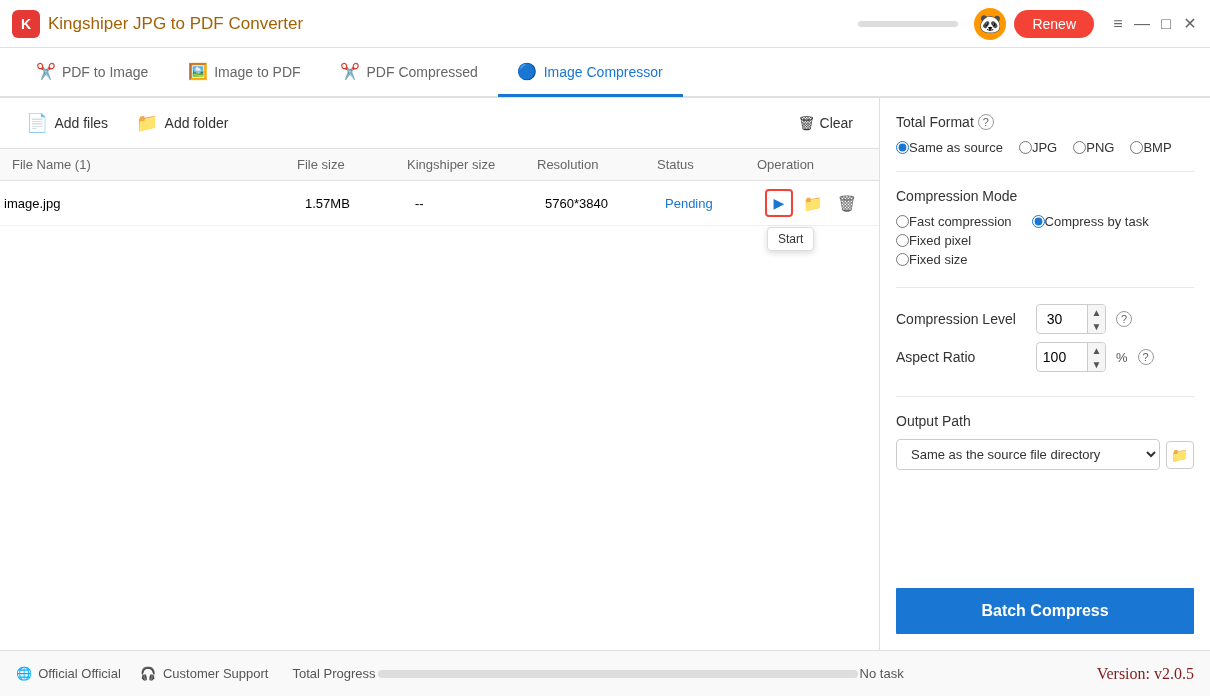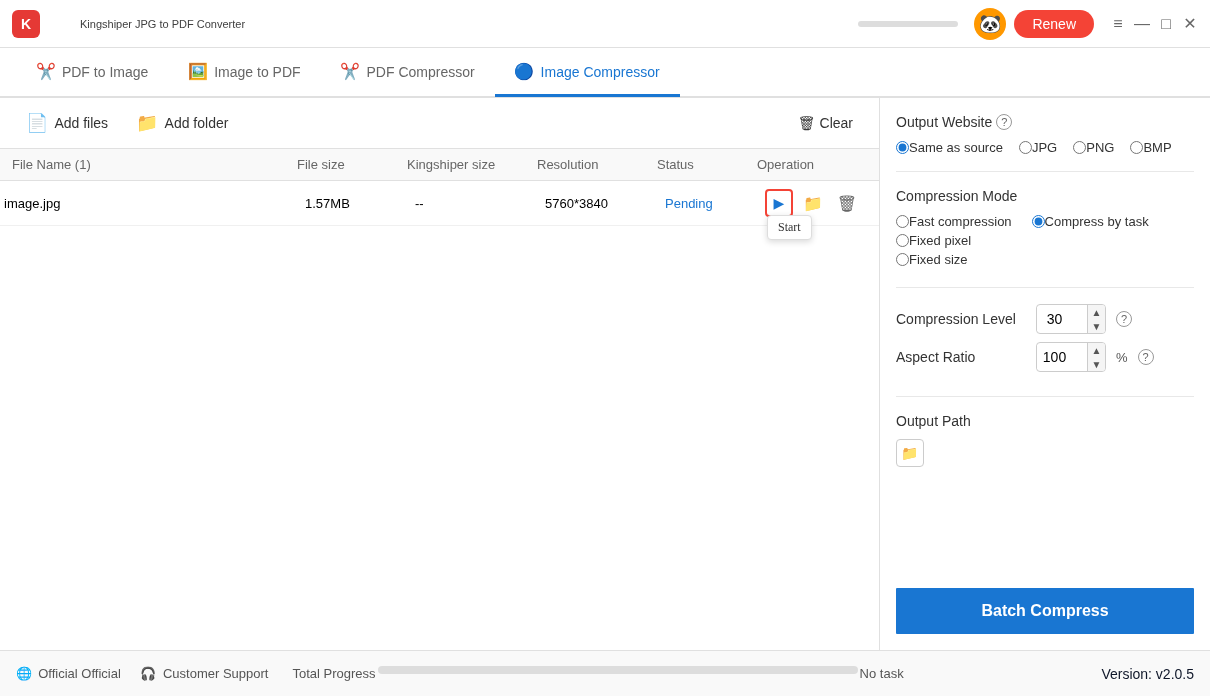--- a/index.html
+++ b/index.html
@@ -6,21 +6,21 @@
     body { width: 1210px; height: 696px; background: #f0f0f0; overflow: hidden; }
 
     
     .titlebar {
       display: flex; align-items: center; height: 48px;
       background: #fff; border-bottom: 1px solid #e0e0e0;
       padding: 0 12px; gap: 8px;
     }
     .titlebar-icon { width: 28px; height: 28px; background: #e53935; border-radius: 6px; display: flex; align-items: center; justify-content: center; }
     .titlebar-icon span { color: #fff; font-size: 14px; font-weight: bold; }
-    .titlebar-title { font-size: 11px; color: #404040; flex: 1; margin-left: 32px; }
+    .titlebar-title { font-size: 17px; color: #a16207; flex: 1; }
     .titlebar-progress { width: 100px; height: 6px; background: #ddd; border-radius: 3px; margin-right: 8px; }
     .titlebar-avatar { width: 32px; height: 32px; border-radius: 50%; background: #ff9800; display: flex; align-items: center; justify-content: center; font-size: 18px; }
     .renew-btn {
       background: #f44336; color: #fff; border: none; border-radius: 20px;
       padding: 6px 18px; font-size: 14px; cursor: pointer; display: flex; align-items: center; gap: 4px;
     }
     .titlebar-controls { display: flex; gap: 8px; margin-left: 8px; }
     .titlebar-controls span { width: 16px; height: 16px; display: flex; align-items: center; justify-content: center; color: #666; cursor: pointer; font-size: 16px; }
 
     
@@ -83,39 +83,39 @@
       border-radius: 4px; background: none; cursor: pointer;
       display: flex; align-items: center; justify-content: center;
       color: #1976d2; font-size: 14px; position: relative;
     }
     .op-btn.play { color: #1976d2; }
     .op-btn-folder { width: 28px; height: 28px; border: none; background: none; cursor: pointer; color: #666; font-size: 16px; }
     .op-btn-trash { width: 28px; height: 28px; border: none; background: none; cursor: pointer; color: #666; font-size: 16px; }
 
     
     .tooltip {
-      position: absolute; top: 24px; left: 0;
+      position: absolute; top: 36px; left: 0;
       background: #fff; border: 1px solid #ddd; border-radius: 4px;
       padding: 4px 10px; font-size: 12px; color: #333;
-      box-shadow: 0 2px 6px rgba(0,0,0,0.15); white-space: nowrap; z-index: 10; font-family: Liberation Serif, serif;
+      box-shadow: 0 2px 6px rgba(0,0,0,0.15); white-space: nowrap; z-index: 10;
     }
 
     
     .footer {
       height: 46px; background: #f9f9f9; border-top: 1px solid #e0e0e0;
       display: flex; align-items: center; justify-content: space-between;
       padding: 0 16px;
     }
     .footer-left { display: flex; align-items: center; gap: 24px; }
     .footer-links { display: flex; gap: 20px; }
     .footer-link { display: flex; align-items: center; gap: 6px; font-size: 13px; color: #555; cursor: pointer; text-decoration: none; }
-    .progress-area { display: flex; align-items: flex-start; gap: 2px; font-size: 13px; color: #555; }
+    .progress-area { display: flex; align-items: center; gap: 2px; font-size: 13px; color: #555; }
     .progress-bar { width: 480px; height: 8px; background: #ddd; border-radius: 4px; overflow: hidden; }
     .progress-fill { height: 100%; background: #1976d2; border-radius: 4px; }
-    .version-text { font-size: 14px; color: #0f172a; }
+    .version-text { font-size: 16px; color: #7f1d1d; font-family: Liberation Serif, serif; }
 
     
     .right-panel { width: 330px; background: #fff; padding: 16px; display: flex; flex-direction: column; gap: 16px; overflow-y: auto; }
 
     .section-title { font-size: 14px; color: #333; font-weight: 500; margin-bottom: 10px; display: flex; align-items: center; gap: 4px; }
     .help-icon { width: 16px; height: 16px; border-radius: 50%; border: 1px solid #999; display: inline-flex; align-items: center; justify-content: center; font-size: 11px; color: #666; cursor: pointer; }
     .radio-row { display: flex; align-items: center; }
     .radio-row-inline { display: flex; align-items: center; gap: 16px; flex-wrap: wrap; }
     .radio-label { font-size: 13px; color: #333; }
 
@@ -169,21 +169,21 @@
   <div class="nav-tab">
     <span class="nav-tab-icon">✂️</span>
     <span>PDF to Image</span>
   </div>
   <div class="nav-tab">
     <span class="nav-tab-icon">🖼️</span>
     <span>Image to PDF</span>
   </div>
   <div class="nav-tab">
     <span class="nav-tab-icon">✂️</span>
-    <span>PDF Compressor</span>
+    <span>PDF Compressed</span>
   </div>
   <div class="nav-tab active">
     <span class="nav-tab-icon">🔵</span>
     <span>Image Compressor</span>
   </div>
 </div>
 
 <div class="main">
 
   <div class="left-panel">
@@ -229,21 +229,21 @@
         </div>
       </div>
     </div>
 
   </div>
 
   <div class="right-panel">
 
     <div>
       <div class="section-title">
-        <span>Output Website</span>
+        <span>Total Format</span>
         <span class="help-icon">?</span>
       </div>
       <div class="radio-row-inline">
         <label class="radio-row">
           <input type="radio" name="output-format" checked="" style="">
           <span class="radio-label">Same as source</span>
         </label>
         <label class="radio-row">
           <input type="radio" name="output-format" style="">
           <span class="radio-label">JPG</span>
@@ -315,20 +315,23 @@
         <span class="pct-label">%</span>
         <span class="help-icon">?</span>
       </div>
     </div>
 
     <hr class="divider">
 
     <div class="output-path-section">
       <div class="section-title">Output Path</div>
       <div class="output-path-row">
+        <select class="output-path-select">
+          <option>Same as the source file directory</option>
+        </select>
         <button class="output-path-browse">
           <span>📁</span>
         </button>
       </div>
     </div>
 
     <div style="flex:1;"></div>
 
     <button class="batch-compress-btn">Batch Compress</button>
 

